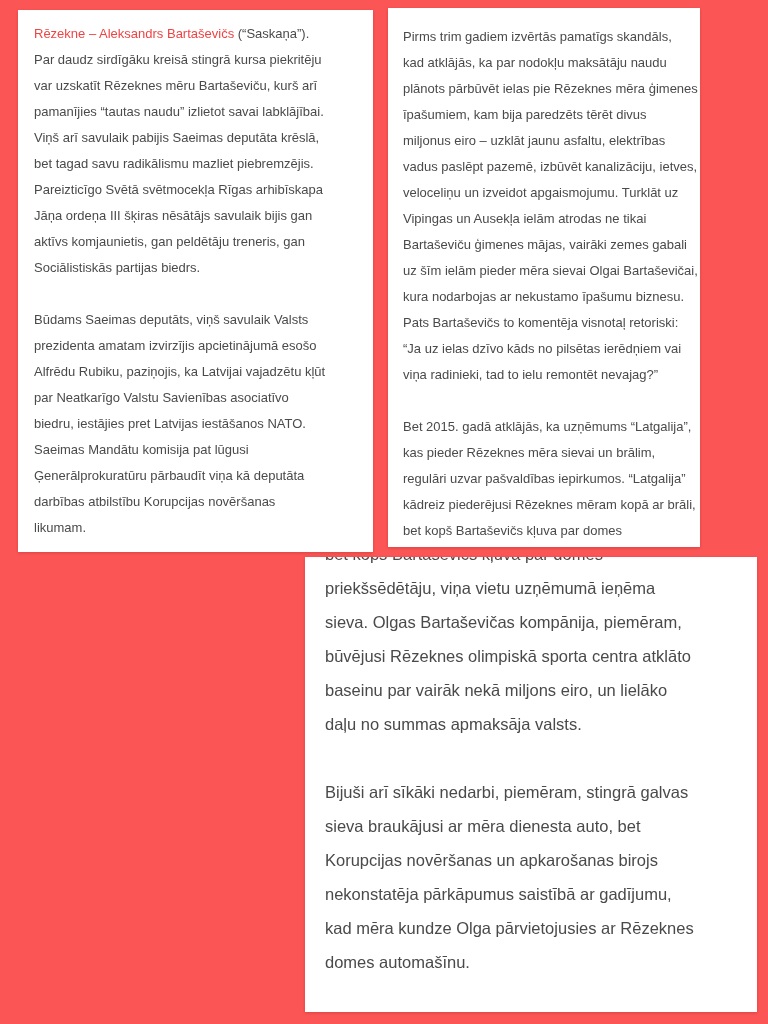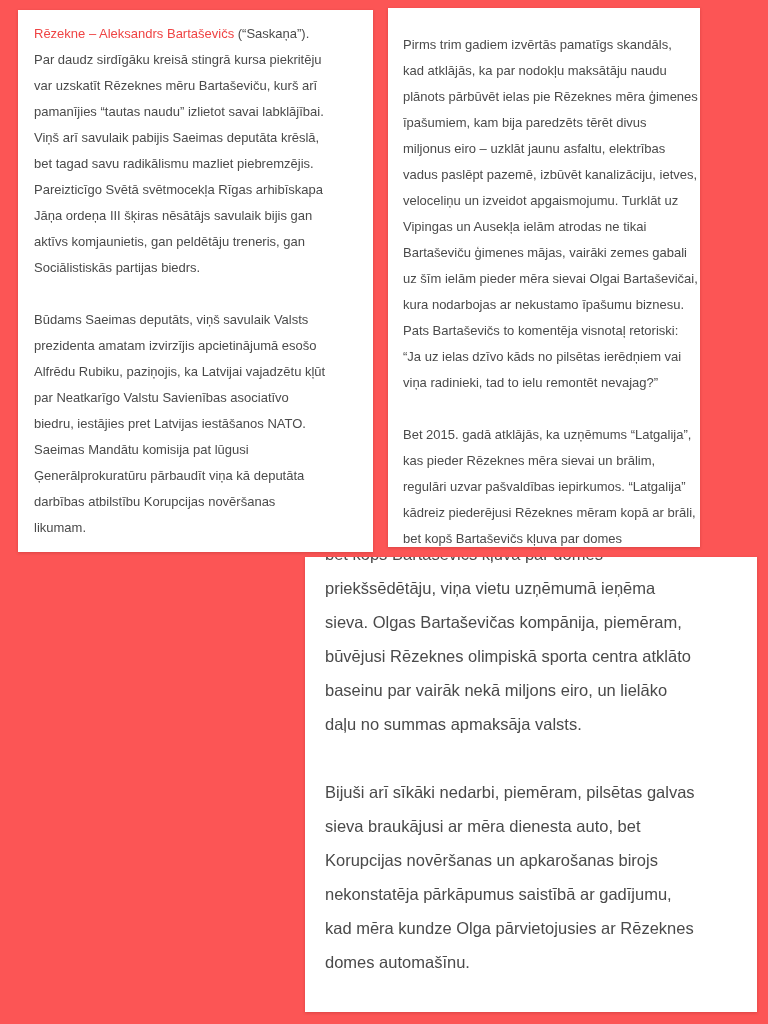--- a/index.html
+++ b/index.html
@@ -40,21 +40,21 @@
   #card-top-left .lead-bold {
     font-weight: 400;
     color: #ef4444;
   }
   
   #card-top-right {
     left: 388px;
     top: 8px;
     width: 312px;
     height: 539px;
-    padding: 24px 8px 0 15px;
+    padding: 16px 8px 0 15px;
     font-size: 13px;
     line-height: 26px;
   }
   #card-top-right p { margin-bottom: 26px; }
   
   #card-bottom {
     left: 305px;
     top: 557px;
     width: 452px;
     height: 455px;
@@ -113,20 +113,20 @@
 </div>
 
 <div class="card" id="card-bottom">
   <div class="clip-shift">
     <p>bet kopš Bartaševičs kļuva par domes
 priekšsēdētāju, viņa vietu uzņēmumā ieņēma
 sieva. Olgas Bartaševičas kompānija, piemēram,
 būvējusi Rēzeknes olimpiskā sporta centra atklāto
 baseinu par vairāk nekā miljons eiro, un lielāko
 daļu no summas apmaksāja valsts.</p>
-    <p>Bijuši arī sīkāki nedarbi, piemēram, pilsētas galvas
+    <p>Bijuši arī sīkāki nedarbi, piemēram, stingrā galvas
 sieva braukājusi ar mēra dienesta auto, bet
 Korupcijas novēršanas un apkarošanas birojs
 nekonstatēja pārkāpumus saistībā ar gadījumu,
 kad mēra kundze Olga pārvietojusies ar Rēzeknes
 domes automašīnu.</p>
   </div>
 </div>
 
 </body></html>

